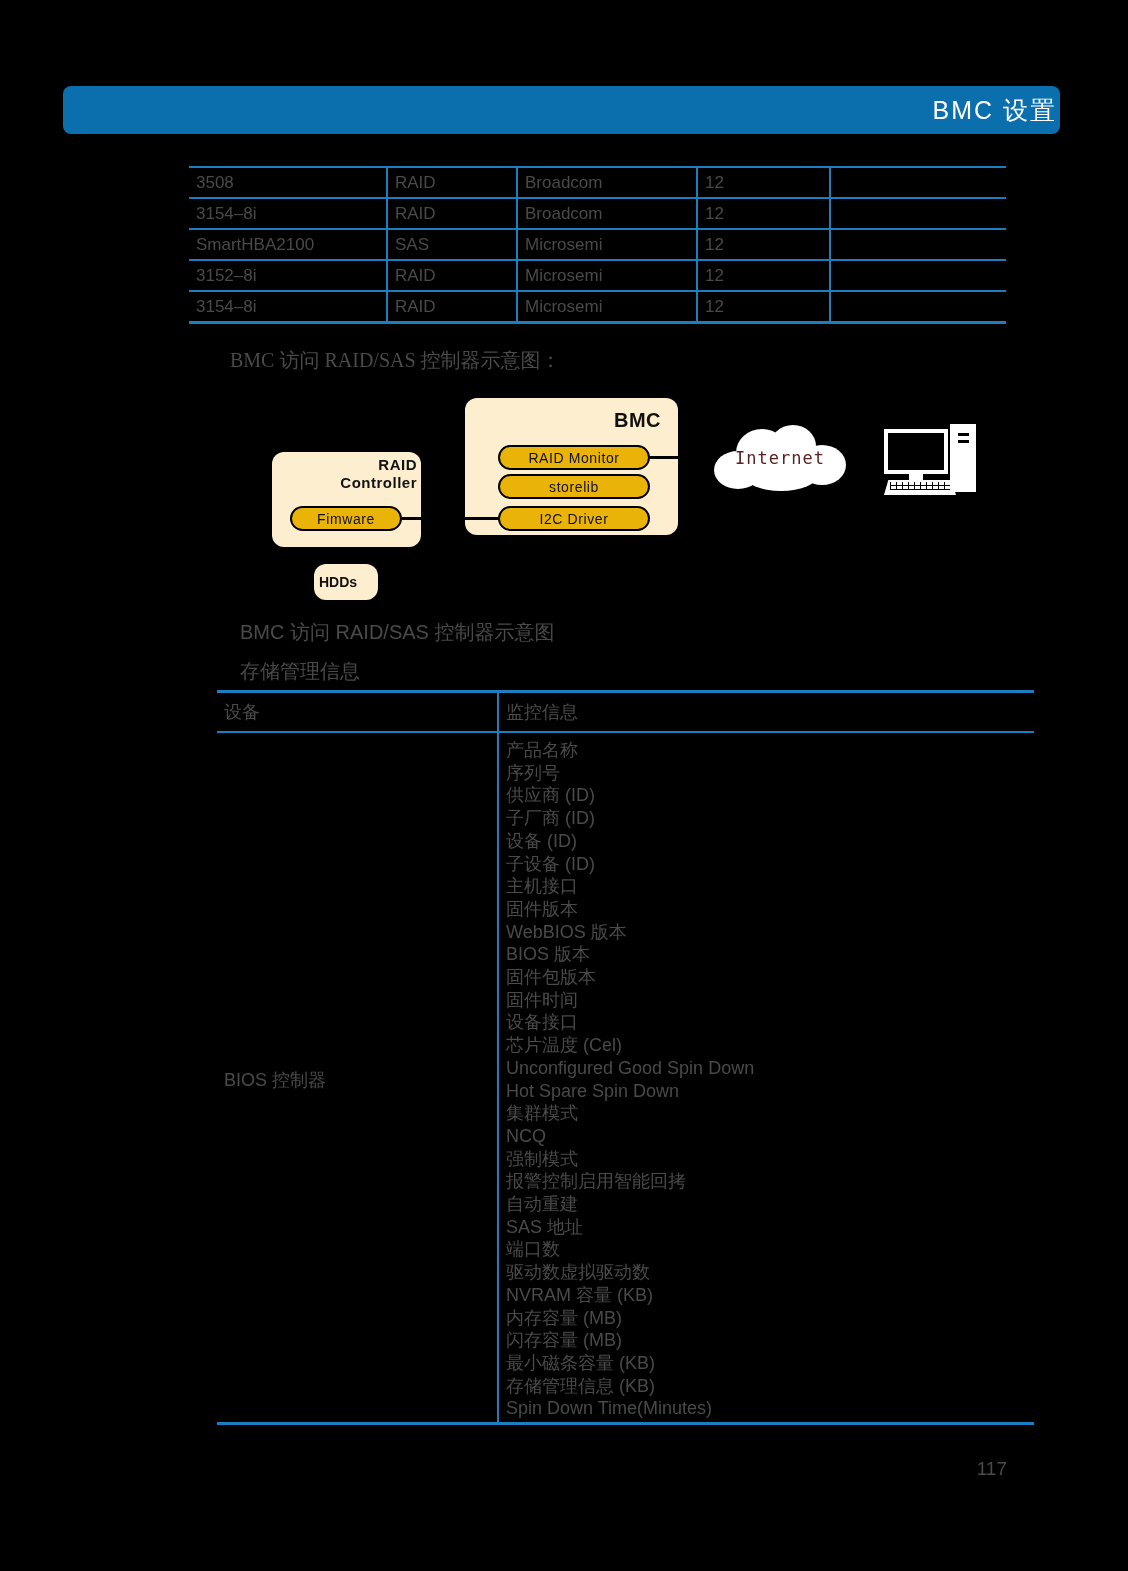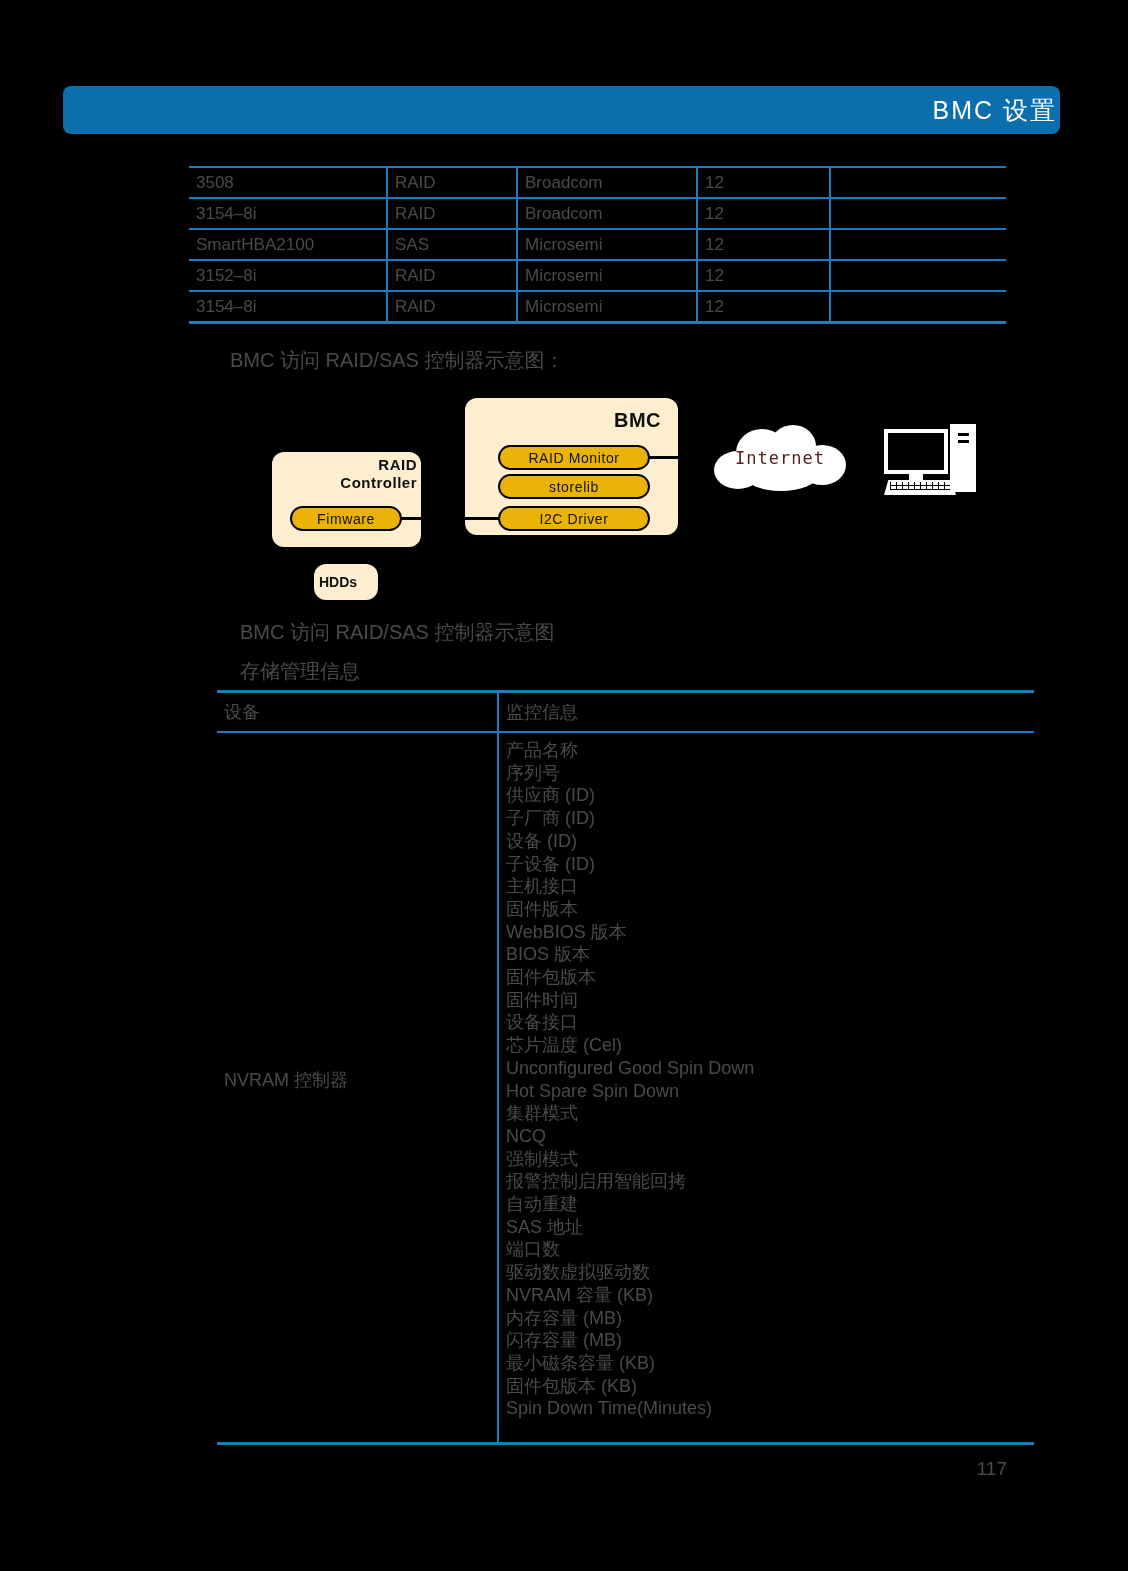--- a/index.html
+++ b/index.html
@@ -68,20 +68,21 @@
   .ctrl-table col.c5 { width: 176px; }
 
   
   .intro-text {
     position: absolute;
     left: 230px;
     top: 347px;
     font-size: 20px;
     color: #4a4a4a;
     white-space: nowrap;
+    font-family: Liberation Serif, serif;
   }
 
   
   .diagram {
     position: absolute;
     left: 0;
     top: 0;
     width: 1128px;
     height: 1571px;
     pointer-events: none;
@@ -258,21 +259,21 @@
   .info-table th:last-child, .info-table td:last-child { border-right: none; }
   .info-table thead th {
     height: 38px;
     line-height: 38px;
     border-top: 3px solid #1b7ec0;
     border-bottom: 2px solid #1b7ec0;
   }
   .info-table tbody td {
     border-bottom: 3px solid #1b7ec0;
     padding-top: 6px;
-    padding-bottom: 22px;
+    padding-bottom: 2px;
   }
   .info-table tbody td.device-cell {
     vertical-align: middle;
     white-space: nowrap;
   }
   .monitor-list {
     margin: 0;
     padding: 0;
     list-style: none;
   }
@@ -399,21 +400,21 @@
       <col class="ic2">
     </colgroup>
   <thead>
     <tr>
       <th>设备</th>
       <th>监控信息</th>
     </tr>
   </thead>
   <tbody>
     <tr>
-      <td class="device-cell">NVRAM 控制器</td>
+      <td class="device-cell">BIOS 控制器</td>
       <td>
         <ul class="monitor-list">
           <li>产品名称</li>
           <li>序列号</li>
           <li>供应商 (ID)</li>
           <li>子厂商 (ID)</li>
           <li>设备 (ID)</li>
           <li>子设备 (ID)</li>
           <li>主机接口</li>
           <li>固件版本</li>
@@ -430,21 +431,21 @@
           <li>强制模式</li>
           <li>报警控制启用智能回拷</li>
           <li>自动重建</li>
           <li>SAS 地址</li>
           <li>端口数</li>
           <li>驱动数虚拟驱动数</li>
           <li>NVRAM 容量 (KB)</li>
           <li>内存容量 (MB)</li>
           <li>闪存容量 (MB)</li>
           <li>最小磁条容量 (KB)</li>
-          <li>固件包版本 (KB)</li>
+          <li>存储管理信息 (KB)</li>
           <li>Spin Down Time(Minutes)</li>
         </ul>
       </td>
     </tr>
   </tbody>
 </table>
 
 <div class="page-number">117</div>
 
 </body></html>

